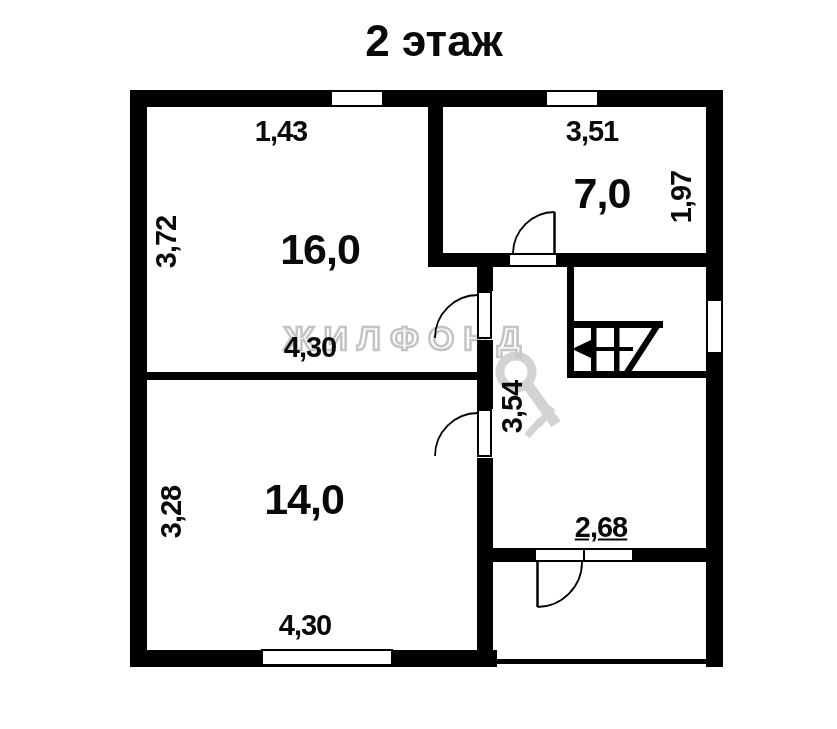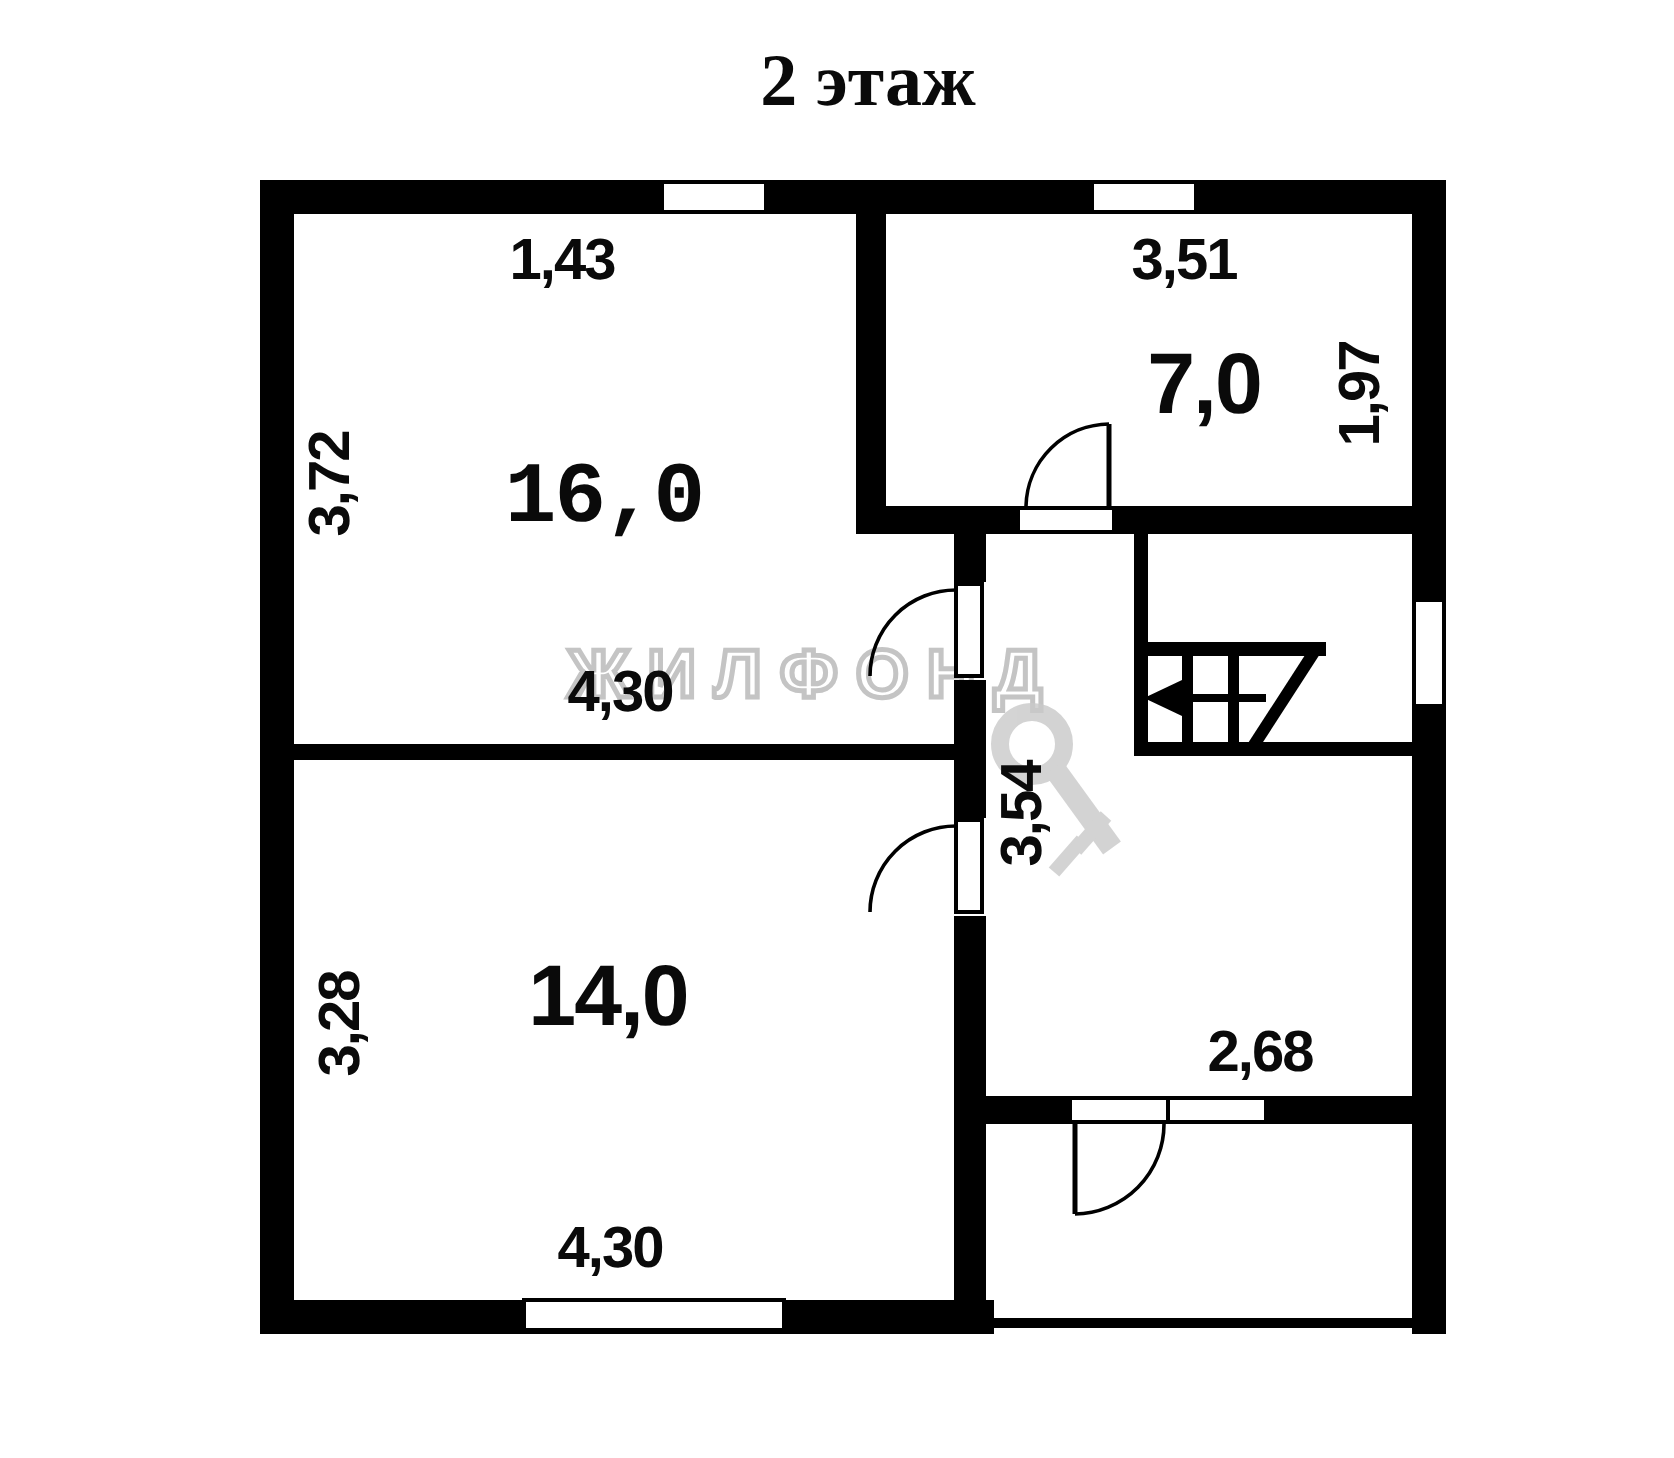--- a/index.html
+++ b/index.html
@@ -7,21 +7,21 @@
          font-family:"Liberation Sans", sans-serif;}
   .wall{position:absolute;background:#000;z-index:2;}
   .window{position:absolute;background:#fff;border:2px solid #000;box-sizing:border-box;z-index:3;}
   .door-panel{position:absolute;background:#fff;border:2px solid #000;box-sizing:border-box;z-index:3;}
   .divider{position:absolute;background:#000;z-index:3;}
   .lbl{position:absolute;font-weight:bold;color:#0a0a0a;white-space:nowrap;z-index:5;
        transform:translate(-50%,-50%);letter-spacing:-1px;}
   .dim{font-size:29px;}
   .dim.vert{transform:translate(-50%,-50%) rotate(-90deg);}
   .area{font-size:43px;}
-  .title{font-size:37px;letter-spacing:0;font-family:Liberation Serif, serif;}
+  .title{font-size:44px;letter-spacing:0;}
   .wm-text{position:absolute;z-index:1;font-weight:bold;font-size:34px;letter-spacing:9px;
        color:rgba(255,255,255,0.25);-webkit-text-stroke:2.5px #c4c4c4;
        transform:translate(-50%,-50%);white-space:nowrap;}
   svg.overlay{position:absolute;left:0;top:0;z-index:4;pointer-events:none;}
   svg.under{position:absolute;left:0;top:0;z-index:1;pointer-events:none;}
 </style>
 </head>
 <body>
 
 <div id="stage">
@@ -98,21 +98,21 @@
       <line x1="586" y1="349" x2="633" y2="349" stroke="#000" stroke-width="4"></line>
       <polygon points="572,349 591,340 591,358" fill="#000"></polygon>
     </g>
   </svg>
 
   <div class="lbl dim" style="left:281px;top:131px;">1,43</div>
   <div class="lbl dim" style="left:592px;top:131px;">3,51</div>
   <div class="lbl area" style="left:602px;top:193px;">7,0</div>
   <div class="lbl dim vert" style="left:681px;top:197px;">1,97</div>
   <div class="lbl dim vert" style="left:166px;top:242px;">3,72</div>
-  <div class="lbl area" style="left:302px;top:249px;font-family:Liberation Mono, monospace;">16,0</div>
+  <div class="lbl area" style="left:320px;top:249px;">16,0</div>
   <div class="lbl dim" style="left:310px;top:347px;">4,30</div>
   <div class="lbl dim vert" style="left:512px;top:407px;">3,54</div>
   <div class="lbl area" style="left:304px;top:499px;">14,0</div>
   <div class="lbl dim vert" style="left:171px;top:512px;">3,28</div>
-  <div class="lbl dim" style="left:630px;top:527px;">2,68</div>
+  <div class="lbl dim" style="left:601px;top:527px;text-decoration:underline;">2,68</div>
   <div class="lbl dim" style="left:305px;top:625px;">4,30</div>
 
 </div>
 
 </body></html>

